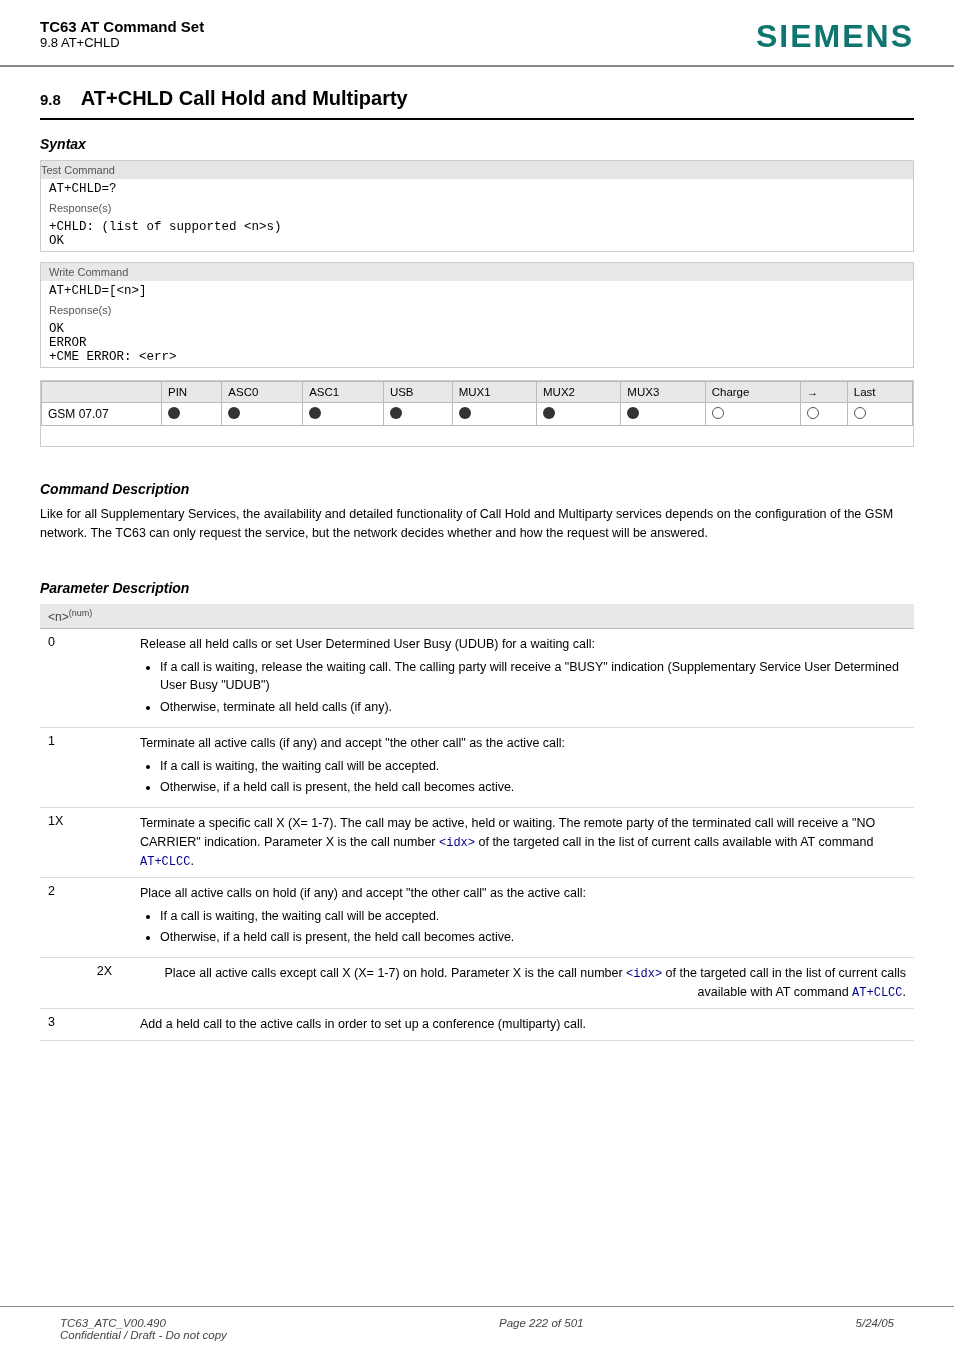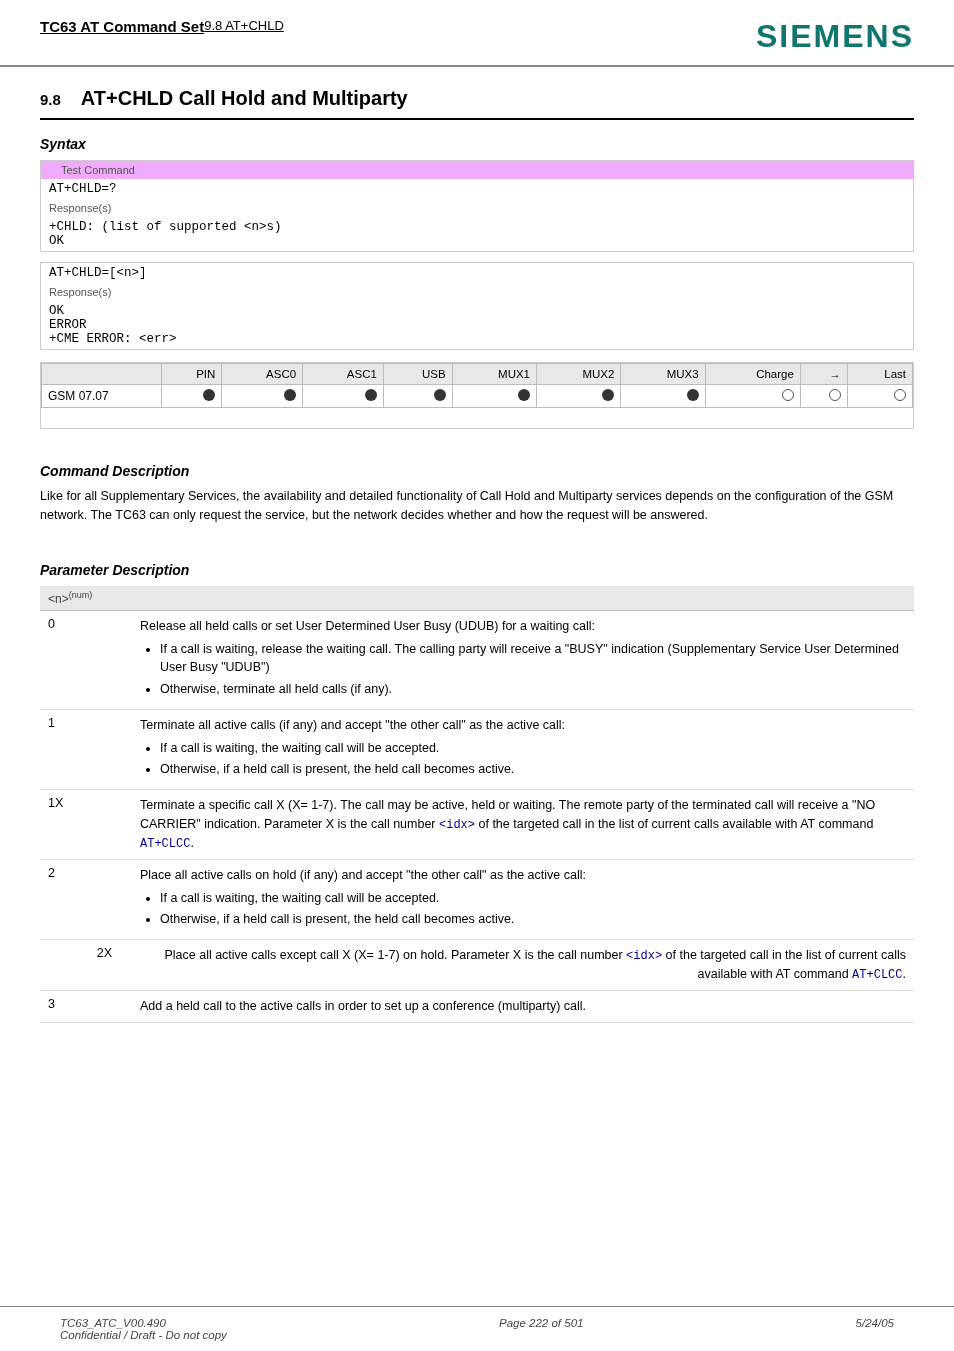--- a/index.html
+++ b/index.html
@@ -16,22 +16,21 @@
     
     .page-header {
       display: flex;
       justify-content: space-between;
       align-items: flex-start;
       padding: 18px 40px 10px 40px;
       border-bottom: 2px solid #888;
     }
     .header-left {
       display: flex;
-      flex-direction: row;
-      text-decoration: underline;
+      flex-direction: column;
     }
     .header-title {
       font-size: 15px;
       font-weight: bold;
       color: #000;
     }
     .header-subtitle {
       font-size: 13px;
       color: #000;
     }
@@ -74,21 +73,21 @@
 
     
     .ref-table {
       width: 100%;
       border-collapse: collapse;
       margin-bottom: 20px;
     }
     .ref-table th, .ref-table td {
       border: 1px solid #bbb;
       padding: 4px 6px;
-      text-align: right;
+      text-align: left;
       font-size: 11.5px;
     }
     .ref-table th {
       background: #e8e8e8;
       font-weight: normal;
     }
     .ref-table td:first-child {
       text-align: left;
     }
     .ref-table tr td:first-child {
@@ -197,30 +196,31 @@
 
   <div class="section-heading">
     <span class="section-number">9.8</span>
     <span>AT+CHLD   Call Hold and Multiparty</span>
   </div>
 
   <div class="subsection-heading">Syntax</div>
 
   <div class="syntax-block">
 
-    <div style="padding:3px 20px; background:#f0abfc; font-size:11px; color:#555;">Test Command</div>
+    <div style="padding:3px 0; background:#e5e5e5; font-size:11px; color:#555;">Test Command</div>
     <div style="padding:3px 8px; font-family:'Courier New',monospace; font-size:12.5px;">AT+CHLD=?</div>
     <div style="padding:3px 8px; font-size:11px; color:#555;">Response(s)</div>
     <div style="padding:3px 8px; font-family:'Courier New',monospace; font-size:12.5px;">+CHLD: (list of supported &lt;n&gt;s)<br>OK</div>
   </div>
 
   <div style="height:6px;"></div>
 
   <div class="syntax-block">
 
+    <div style="padding:3px 8px; background:#e8e8e8; font-size:11px; color:#555;">Write Command</div>
     <div style="padding:3px 8px; font-family:'Courier New',monospace; font-size:12.5px;">AT+CHLD=[&lt;n&gt;]</div>
     <div style="padding:3px 8px; font-size:11px; color:#555;">Response(s)</div>
     <div style="padding:3px 8px; font-family:'Courier New',monospace; font-size:12.5px;">OK<br>ERROR<br>+CME ERROR: &lt;err&gt;</div>
   </div>
 
   <div style="height:8px;"></div>
 
   <div class="ref-block">
     <table class="ref-table">
       <thead>

